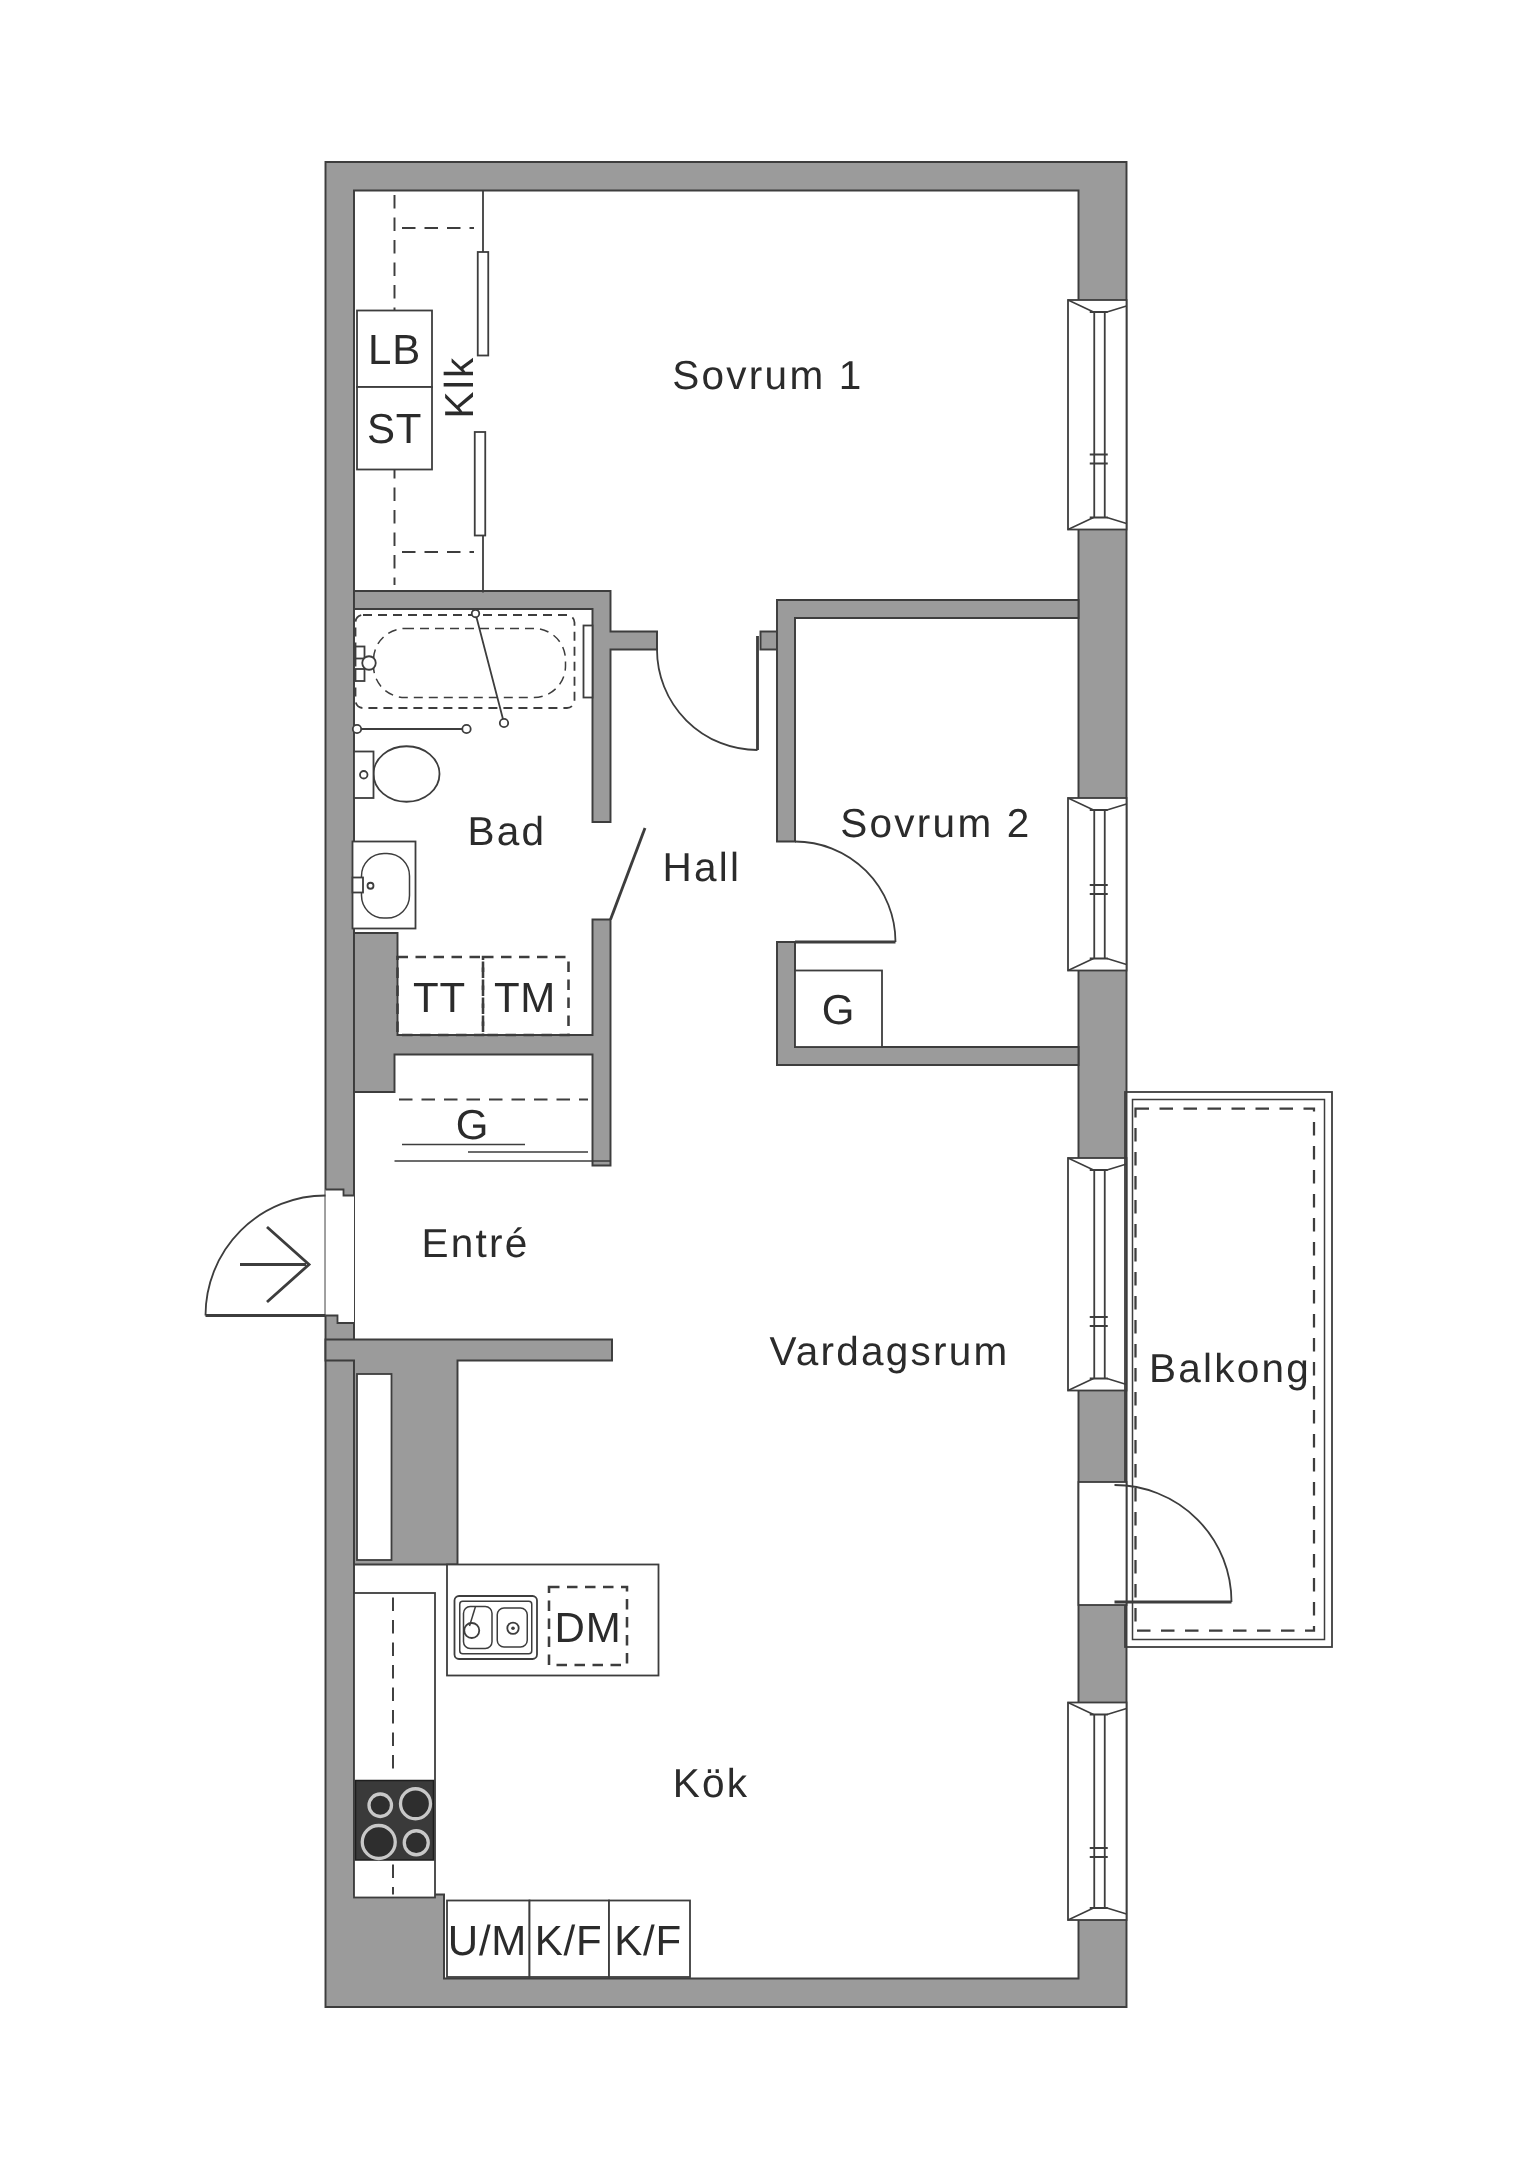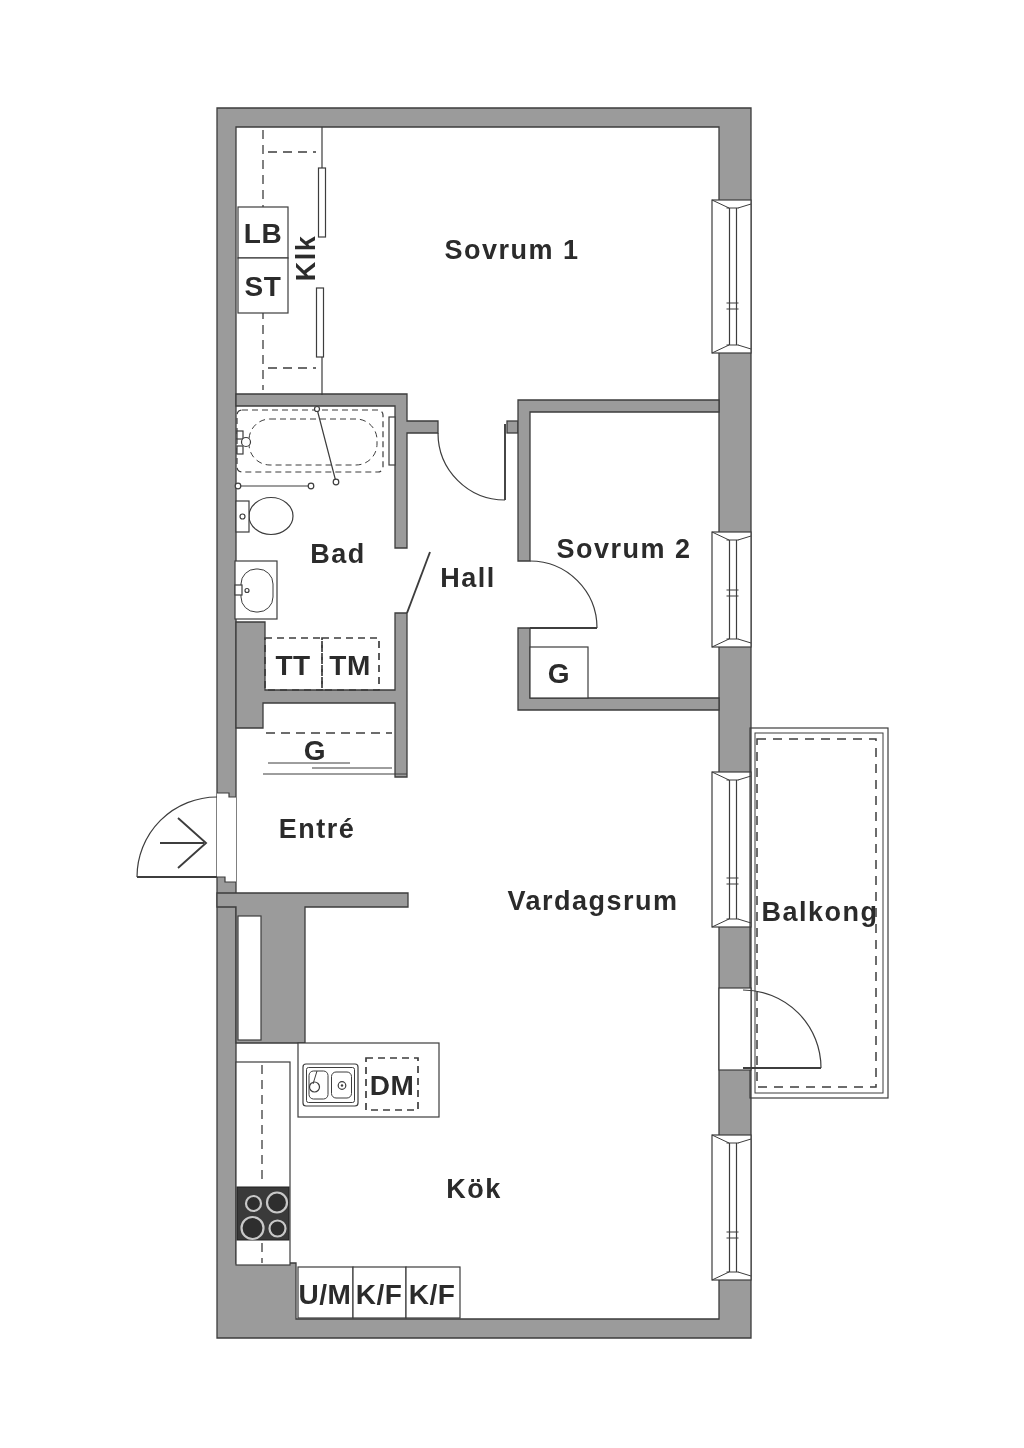--- a/index.html
+++ b/index.html
@@ -1,19 +1,19 @@
 <!DOCTYPE html>
 <html style="--wall: #9b9b9b; --line: #3d3d3d; --text: #2b2b2b; --bg: #ffffff;"><head>
 <meta charset="utf-8">
 <style>
   :root{
     --wall:#9b9b9b; --line:#3d3d3d; --text:#2b2b2b; --bg:#ffffff;
   }
   html,body{margin:0;padding:0;background:var(--bg);}
-  .stage{position:relative;width:1024px;height:1448px;background:var(--bg);overflow:hidden;font-weight:bold;}
+  .stage{position:relative;width:1024px;height:1448px;background:var(--bg);overflow:hidden;}
   svg{display:block;}
   .wall{fill:var(--wall);stroke:var(--line);stroke-width:1.3px;}
   .wt{fill:#fff;stroke:var(--line);stroke-width:1.2px;}
   .wf{fill:#fff;stroke:none;}
   .ln{stroke:var(--line);stroke-width:1.2px;fill:none;stroke-linecap:butt;}
   .ln2{stroke:var(--line);stroke-width:1.9px;fill:none;}
   .thin{stroke-width:1px;}
   .dashA{stroke-dasharray:7 5;stroke-width:1.7px;}
   .dashT{stroke-dasharray:9 6;stroke-width:1.3px;}
   .dashTub{stroke-dasharray:6 4;}

